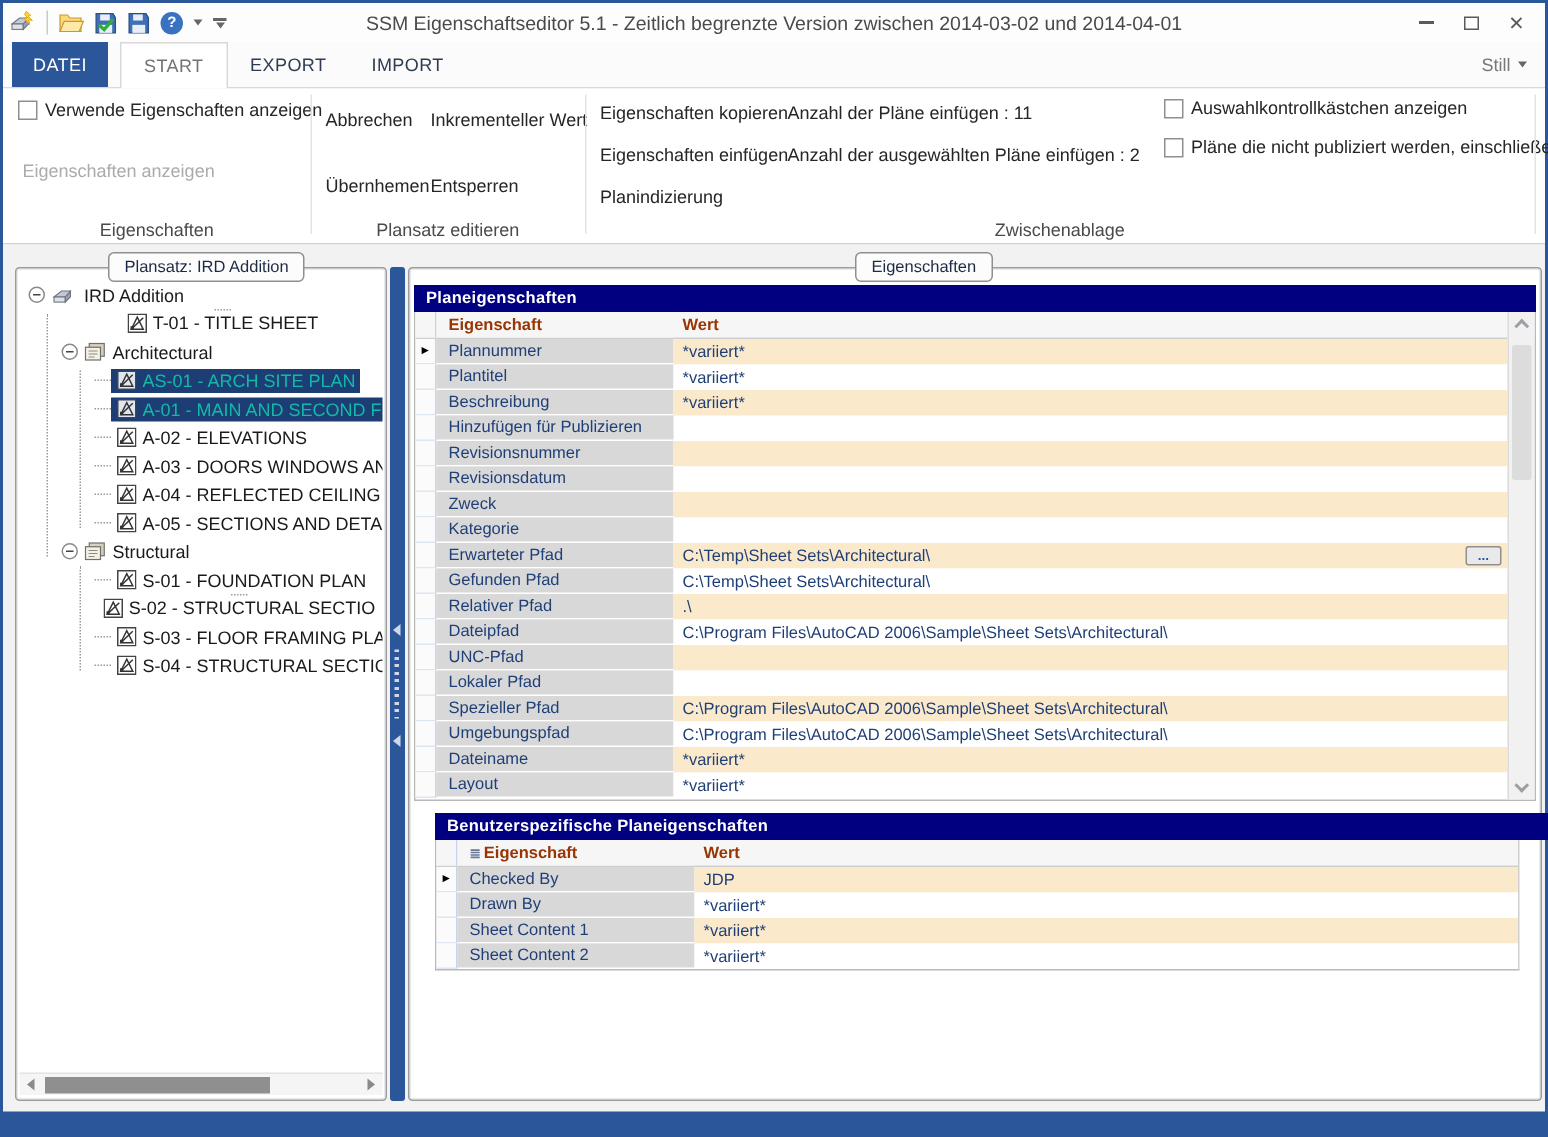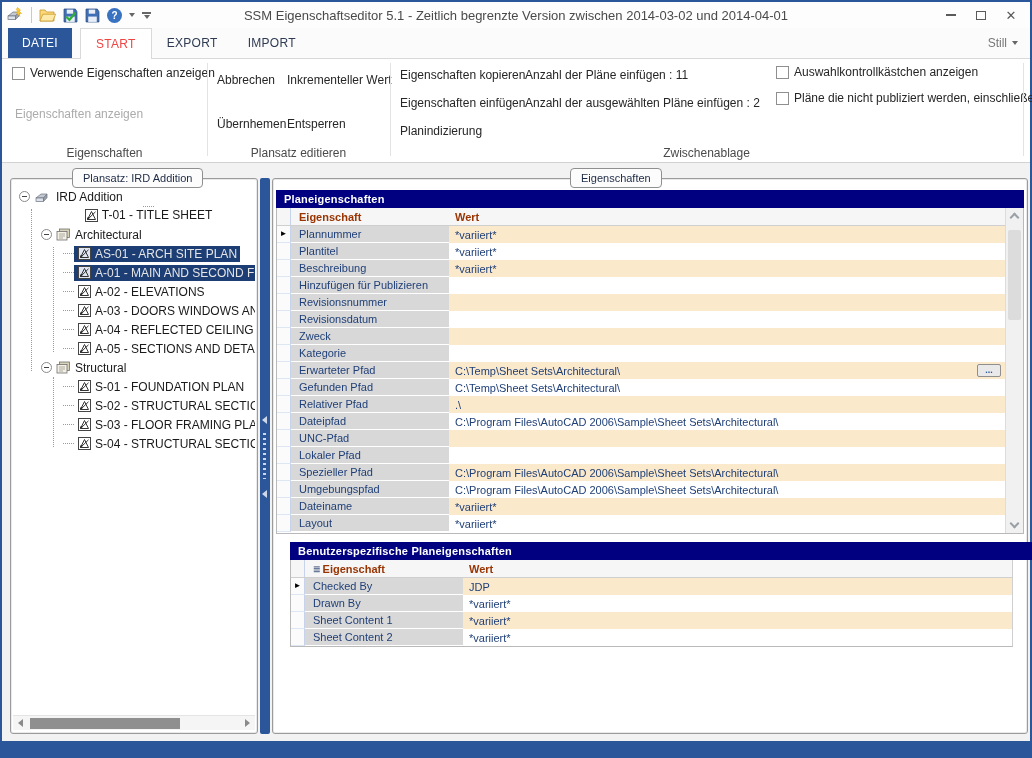--- a/index.html
+++ b/index.html
@@ -20,21 +20,21 @@
   .winbtns { margin-left:auto; display:flex; align-items:center; gap:8px; padding-right:8px; z-index:2; }
   .wbtn { width:22px; height:18px; display:flex; align-items:center; justify-content:center; color:#5a5a5a; }
   .min-glyph { width:10px; height:2px; background:#5a5a5a; }
   .max-glyph { width:10px; height:9px; border:1.5px solid #5a5a5a; }
   .close-glyph { font-size:13px; line-height:1; }
 
   
   .tabrow { position:absolute; left:0; right:0; top:26px; height:31px; background:#fbfbfb; border-bottom:1px solid #d9d9d9; display:flex; align-items:stretch; }
   .tab { padding:0 15px; font-size:12px; display:flex; align-items:center; color:#2e3b52; letter-spacing:.3px; }
   .tab.file { background:#2b579a; color:#fff; margin-left:6px; padding:0 14px; }
-  .tab.active { background:#fff; color:#ef4444; border:1px solid #d9d9d9; border-bottom:none; margin-bottom:-1px; margin-left:8px; }
+  .tab.active { background:#fff; color:#737373; border:1px solid #d9d9d9; border-bottom:none; margin-bottom:-1px; margin-left:8px; }
   .stylebtn { margin-left:auto; display:flex; align-items:center; gap:5px; padding-right:12px; color:#777; font-size:12px; }
 
   
   .ribbon { position:absolute; left:0; right:0; top:57px; height:104px; background:#fff; border-bottom:1px solid #d2d2d2; font-size:12px; color:#262626; }
   .gsep { position:absolute; top:4px; bottom:6px; width:1px; background:#e3e3e3; }
   .rgroup { position:absolute; top:0; height:100%; }
   .gtitle { position:absolute; bottom:2px; left:0; right:0; text-align:center; color:#4a4a4a; font-size:12px; }
   .ritem { position:absolute; white-space:nowrap; cursor:default; }
   .ritem.disabled { color:#ababab; }
   .cbrow { position:absolute; display:flex; align-items:center; gap:5px; white-space:nowrap; }
@@ -55,21 +55,21 @@
 
   
   .tree { position:absolute; top:8px; left:2px; right:2px; bottom:22px; overflow:hidden; font-size:12px; color:#1a1a1a; }
   .vline { position:absolute; width:0; border-left:1px dotted #9a9a9a; }
   .tree-row { position:relative; height:19px; display:flex; align-items:center; }
   .expander { width:11px; height:11px; border:1px solid #8a8a8a; border-radius:50%; position:relative; flex:0 0 auto; background:#fff; }
   .expander::after { content:""; position:absolute; left:2px; right:2px; top:4px; height:1px; background:#444; }
   .stub { width:11px; height:1px; border-top:1px dotted #9a9a9a; flex:0 0 auto; }
   .ticon { flex:0 0 auto; margin:0 4px 0 4px; display:flex; }
   .hl { display:flex; align-items:center; white-space:nowrap; padding:1px 3px 1px 0; }
-  .tree-row.selected .hl { background:#1c3e75; color:#e5e5e5; }
+  .tree-row.selected .hl { background:#1c3e75; color:#14b8a6; }
   .tree-row.selected .hl svg rect.pg { fill:#dfe6f2; }
 
   
   .hscroll { position:absolute; left:2px; right:2px; bottom:3px; height:15px; background:#f5f5f5; border-top:1px solid #e4e4e4; }
   .hscroll .larr, .hscroll .rarr { position:absolute; top:0; width:15px; height:100%; display:flex; align-items:center; justify-content:center; }
   .hscroll .larr { left:0; } .hscroll .rarr { right:0; }
   .tri-l { width:0;height:0;border-top:4px solid transparent;border-bottom:4px solid transparent;border-right:5px solid #8a8a8a; }
   .tri-r { width:0;height:0;border-top:4px solid transparent;border-bottom:4px solid transparent;border-left:5px solid #8a8a8a; }
   .hthumb { position:absolute; left:17px; top:2px; height:11px; width:150px; background:#8f8f8f; }
 
@@ -357,21 +357,21 @@
                 <svg width="13" height="13" viewBox="0 0 13 13">
                   <rect class="pg" x="0.5" y="0.5" width="12" height="12" fill="#ffffff" stroke="#444" stroke-width="1"></rect>
                   <path d="M2.5 10.5 L6.5 2.5 L10.5 10.5 Z" fill="none" stroke="#333" stroke-width="1"></path>
                   <path d="M2.5 10.5 L10.5 2.8" stroke="#333" stroke-width="1"></path>
                   <rect x="2" y="8.5" width="2.2" height="2.2" fill="#333"></rect>
                 </svg>
               </span>
               <span>S-01 - FOUNDATION PLAN</span>
             </span>
           </div>
-          <div class="tree-row" style="padding-left: 50px;">
+          <div class="tree-row" style="padding-left: 50px; flex-direction: column;">
             <span class="stub"></span>
             <span class="hl">
               <span class="ticon">
                 <svg width="13" height="13" viewBox="0 0 13 13">
                   <rect class="pg" x="0.5" y="0.5" width="12" height="12" fill="#ffffff" stroke="#444" stroke-width="1"></rect>
                   <path d="M2.5 10.5 L6.5 2.5 L10.5 10.5 Z" fill="none" stroke="#333" stroke-width="1"></path>
                   <path d="M2.5 10.5 L10.5 2.8" stroke="#333" stroke-width="1"></path>
                   <rect x="2" y="8.5" width="2.2" height="2.2" fill="#333"></rect>
                 </svg>
               </span>

